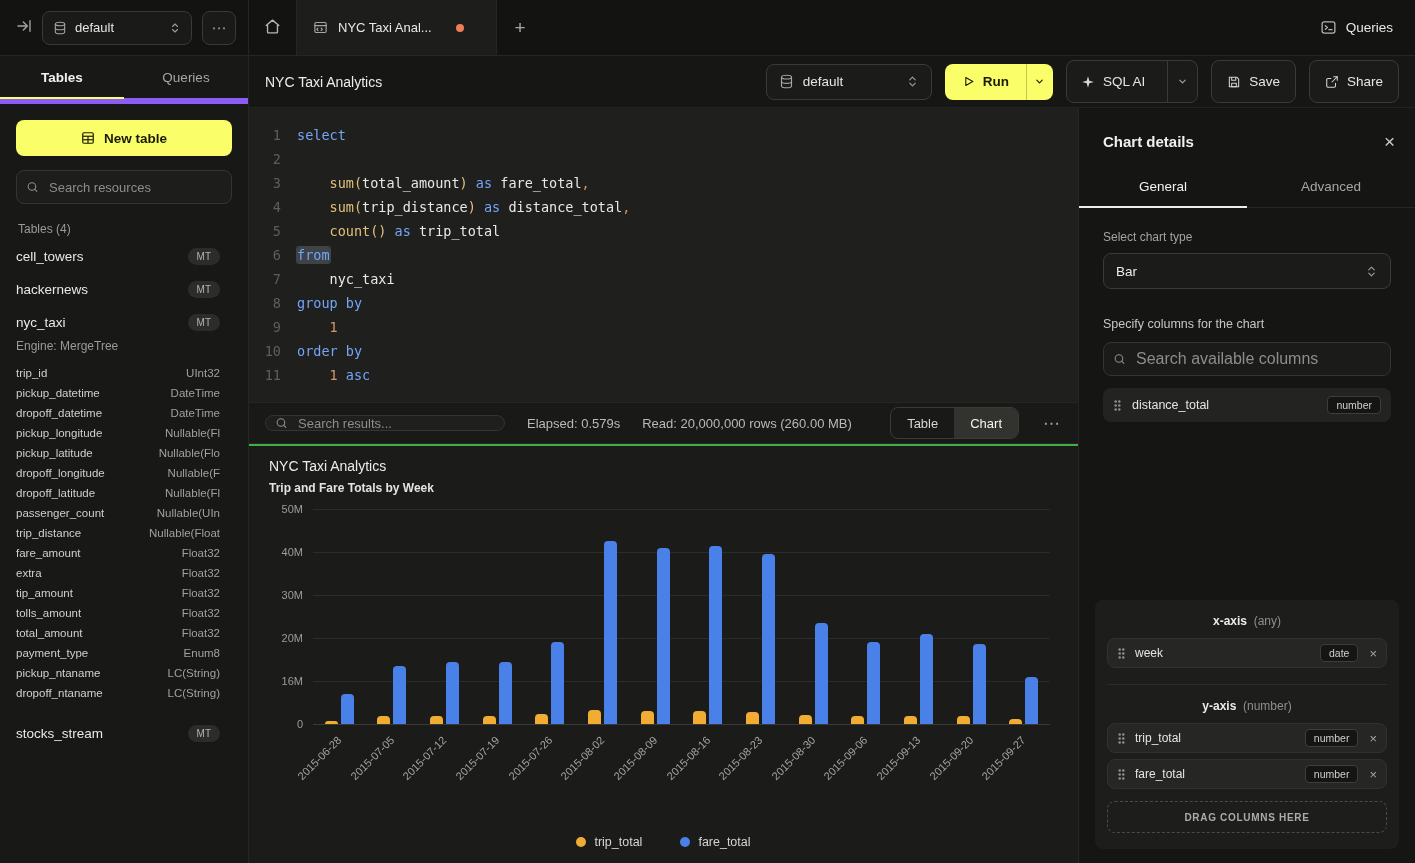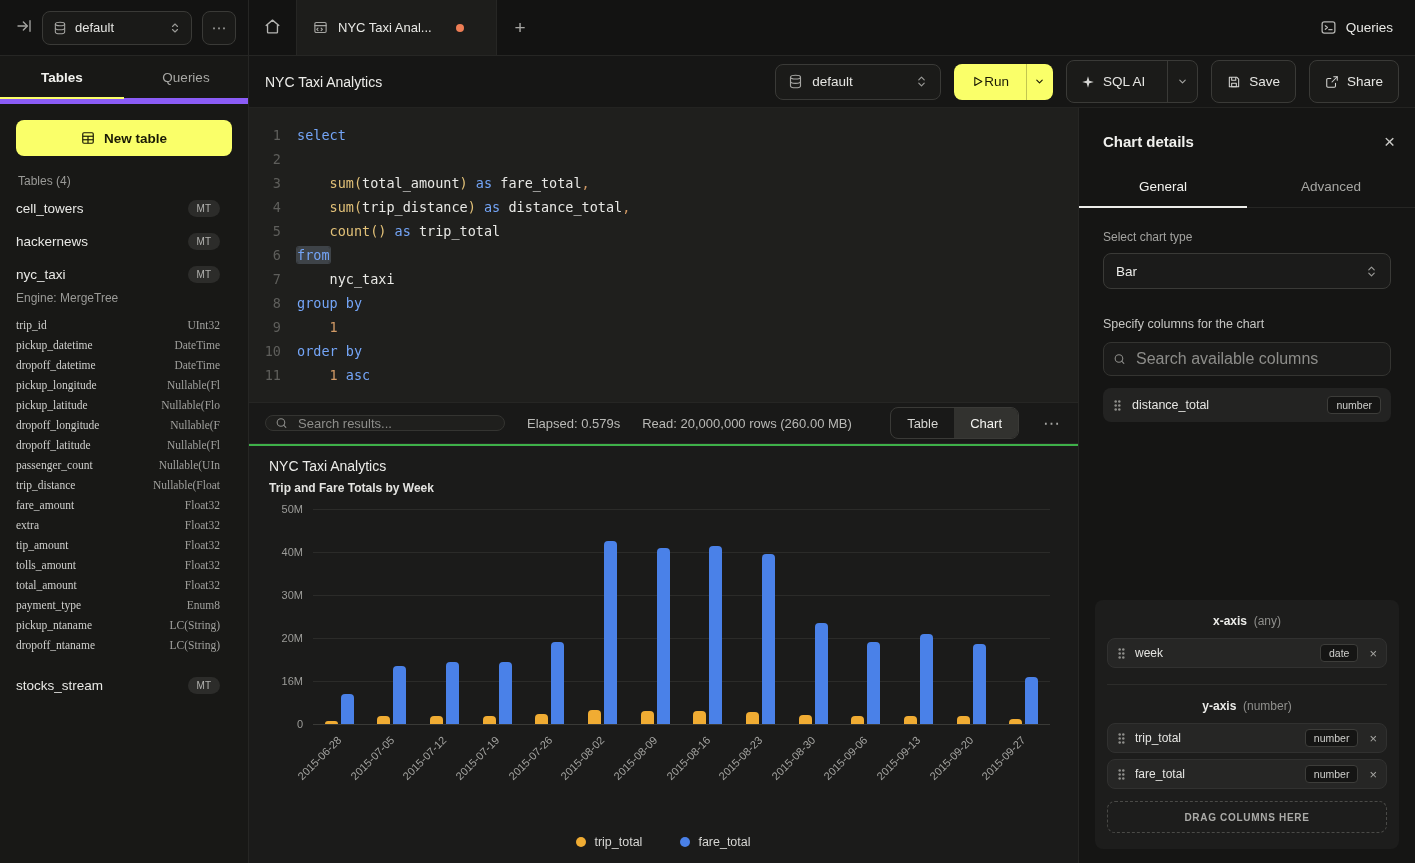--- a/index.html
+++ b/index.html
@@ -39,34 +39,34 @@
   .search-wrap{position:relative;margin-top:14px;}
   .search-wrap .mag{position:absolute;left:10px;top:50%;transform:translateY(-50%);color:#8D8D8A;display:flex;}
   .search-input{width:100%;height:34px;background:#1D1D1B;border:1px solid #343431;border-radius:8px;color:#EAEAE7;padding:0 10px 0 32px;font-size:13px;font-family:inherit;outline:none;}
   .search-input::placeholder{color:#8D8D8A;}
   .section-title{margin:18px 2px 4px;color:#9A9A97;font-size:12px;}
   .table-row{display:flex;align-items:center;justify-content:space-between;height:33px;cursor:pointer;padding-right:12px;}
   .t-name{font-size:13.5px;color:#E8E8E5;}
   .mt-badge{background:#2C2C2A;color:#B3B3B0;font-size:10px;padding:3px 9px;border-radius:999px;}
   .engine-line{color:#9A9A97;font-size:12px;margin:0 0 10px;}
   .cols{margin:2px 0 14px;padding-right:12px;}
-  .col-row{display:flex;justify-content:space-between;font-family:Liberation Serif, serif;font-size:11.5px;line-height:20px;text-align:center;}
+  .col-row{display:flex;justify-content:space-between;font-family:Liberation Sans, sans-serif;font-size:11.5px;line-height:20px;text-align:center;}
   .c-name{color:#CFCFCC;}
   .c-type{color:#A0A09D;}
 
   
   .main{flex:1;display:flex;flex-direction:column;min-width:0;}
   .main-header{flex:0 0 52px;display:flex;align-items:center;padding:0 16px;background:#161615;border-bottom:1px solid #232321;}
   .mh-title{font-size:14px;color:#ECECE9;}
   .mh-right{margin-left:auto;display:flex;align-items:center;gap:13px;}
   .db-pill2{height:36px;width:166px;border:1px solid #3A3A37;border-radius:8px;background:#1B1B19;display:flex;align-items:center;gap:9px;padding:0 12px;cursor:pointer;}
   .db-pill2 .lbl{font-size:13.5px;color:#E5E5E2;}
   .db-pill2 .ud{margin-left:auto;color:#9A9A97;display:flex;}
   .run-btn{display:flex;height:36px;border-radius:8px;overflow:hidden;background:#FAFF69;color:#1A1A05;cursor:pointer;}
-  .run-main{display:flex;align-items:center;gap:0;padding:0 17px;font-weight:400;font-size:13.5px;}
+  .run-main{display:flex;align-items:center;gap:8px;padding:0 17px;font-weight:700;font-size:13.5px;}
   .run-caret{width:27px;display:flex;align-items:center;justify-content:center;border-left:1px solid rgba(26,26,5,.25);}
   .ghost{height:43px;border:1px solid #3A3A37;border-radius:8px;background:#1B1B19;display:flex;align-items:center;gap:8px;padding:0 15px;color:#E5E5E2;font-size:13.5px;cursor:pointer;}
   .split{padding:0;}
   .split .sp-main{display:flex;align-items:center;gap:8px;padding:0 14px;height:100%;}
   .split .sp-caret{width:30px;height:100%;display:flex;align-items:center;justify-content:center;border-left:1px solid #3A3A37;color:#A6A6A3;}
 
   .main-content{flex:1;display:flex;min-height:0;}
   .work{flex:1;display:flex;flex-direction:column;min-width:0;}
 
   
@@ -235,20 +235,29 @@
           <span style="display:flex;">
             <svg width="14" height="14" viewBox="0 0 24 24" fill="none" stroke="#1A1A05" stroke-width="2">
                 <rect x="3" y="3" width="18" height="18" rx="2"></rect>
                 <path d="M3 9h18"></path>
                 <path d="M3 15h18"></path>
                 <path d="M12 9v12"></path>
               </svg>
           </span>
           <span>New table</span>
         </button>
+        <div class="search-wrap">
+          <span class="mag">
+            <svg width="13" height="13" viewBox="0 0 24 24" fill="none" stroke="currentColor" stroke-width="2" stroke-linecap="round">
+                <circle cx="11" cy="11" r="7"></circle>
+                <path d="M20 20l-4-4"></path>
+              </svg>
+          </span>
+          <input class="search-input" placeholder="Search resources" style="">
+        </div>
         <div class="section-title">Tables (4)</div>
         <div id="tables-list">
             <div class="table-row">
               <span class="t-name">cell_towers</span>
               <span class="mt-badge">MT</span>
             </div>
             <div class="table-row">
               <span class="t-name">hackernews</span>
               <span class="mt-badge">MT</span>
             </div>

